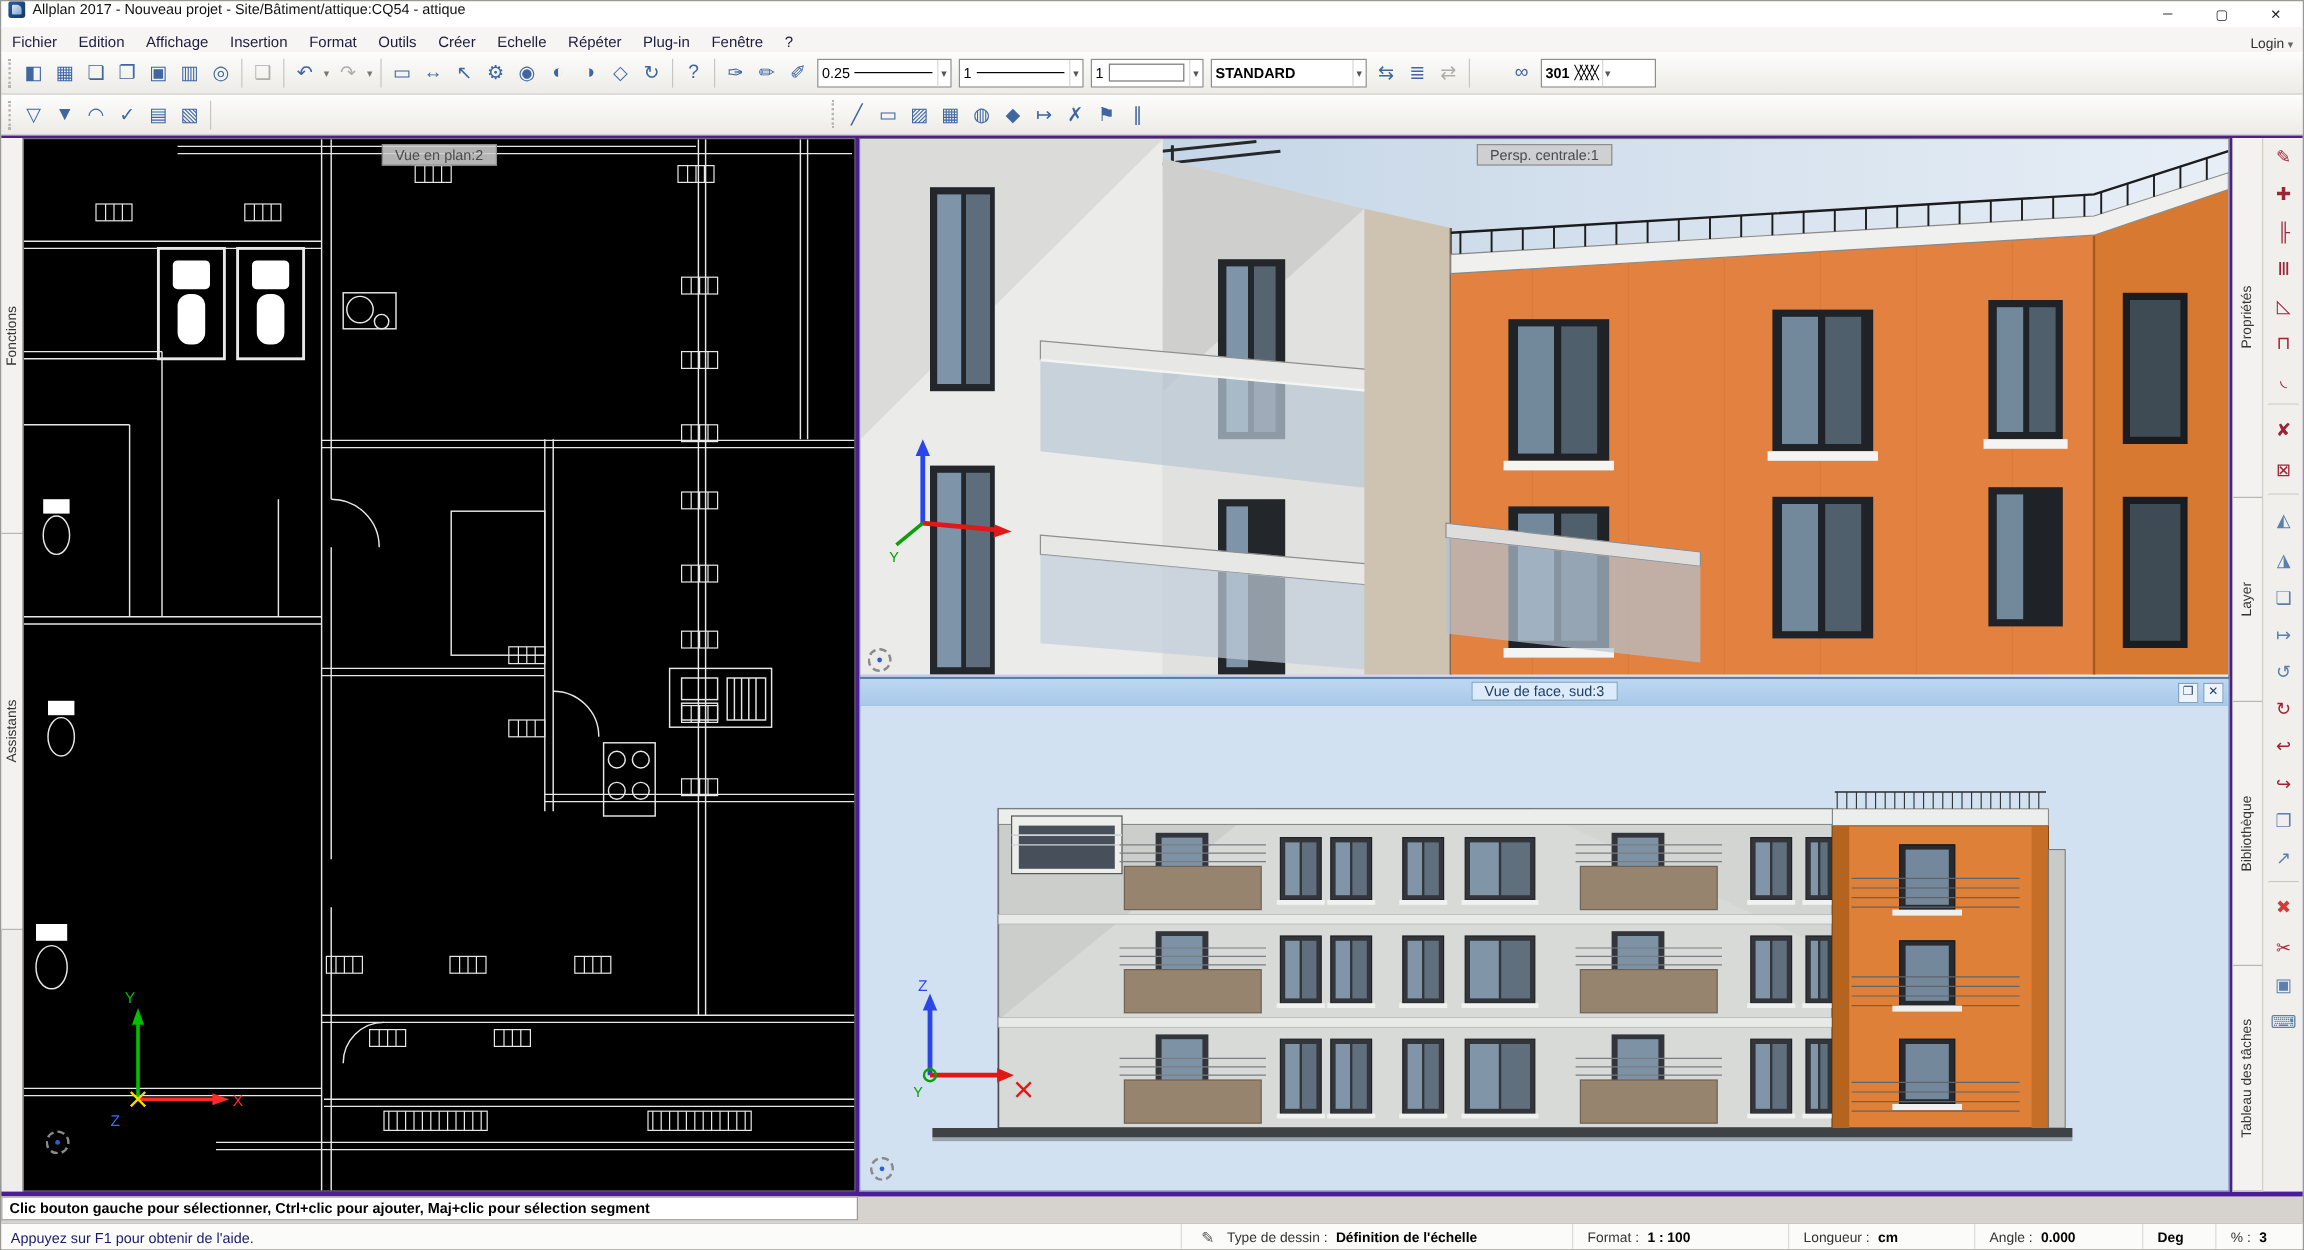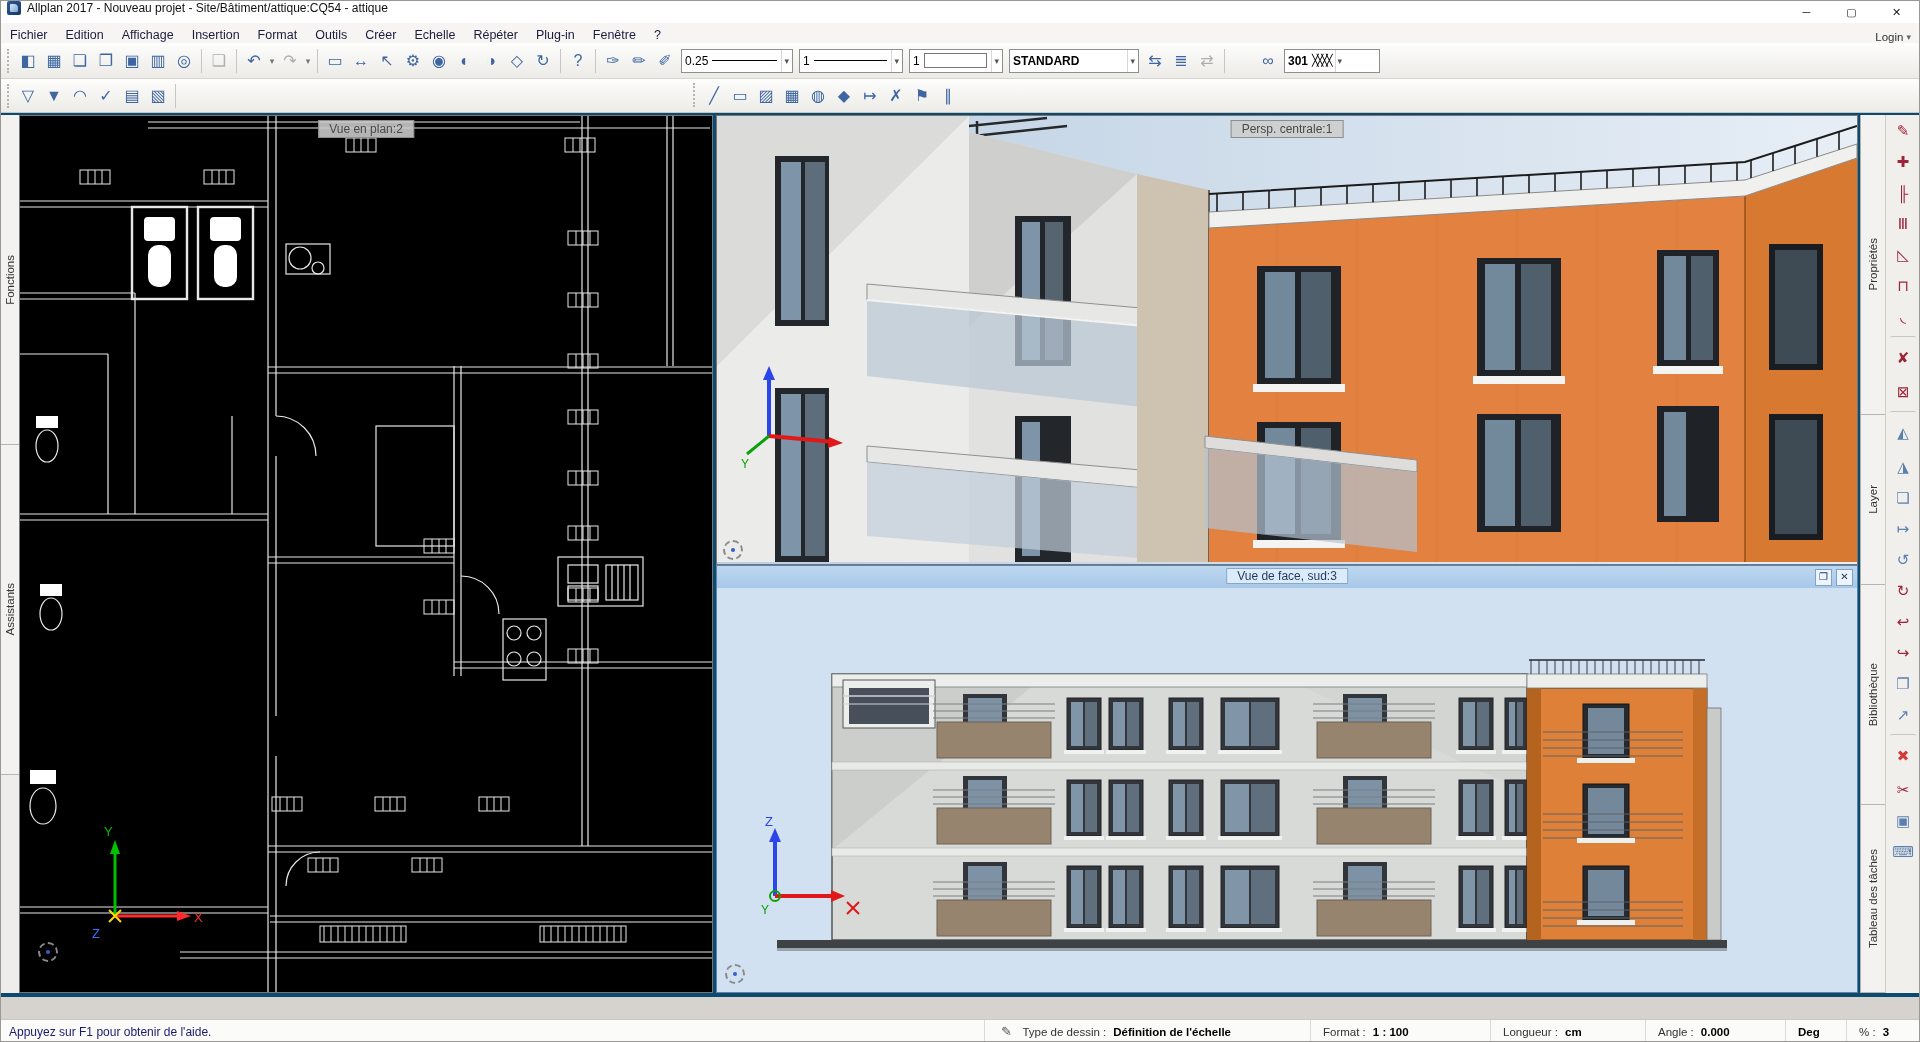--- a/index.html
+++ b/index.html
@@ -39,21 +39,21 @@
   .sep{width:1px;height:24px;background:#c9c6c1;margin:0 4px;flex:0 0 auaturo;}
   .dd{display:flex;align-items:center;height:22px;background:#fff;border:1px solid #8f8f8f;
       margin:0 3px;padding:0 3px;font-size:12px;color:#000;gap:4px;}
   .dd .chev{color:#555;font-size:9px;padding-left:2px;border-left:1px solid #d8d8d8;height:100%;
             display:flex;align-items:center;}
   .line-sample{flex:1;height:0;border-top:1.6px solid #000;min-width:30px;}
   .line-sample.thin{border-top-width:1px;}
   .color-sample{flex:1;height:13px;background:#fff;border:1px solid #777;min-width:34px;}
   .hatch-sample{font-size:11px;letter-spacing:-2px;color:#000;}
   
-  #workspace{position:absolute;left:0;top:112px;width:100%;height:884px;background:#0c4a6e;}
+  #workspace{position:absolute;left:0;top:112px;width:100%;height:884px;background:#4c1d95;}
   .vtabstrip{position:absolute;top:2px;height:878px;background:#eeedeb;}
   #left-strip{left:0;width:18px;border-right:1px solid #b3b0aa;}
   #right-strip{left:1859px;width:24px;border-left:1px solid #b3b0aa;}
   .vtab{width:100%;box-sizing:border-box;border-bottom:1px solid #b9b6b0;display:flex;
         align-items:center;justify-content:center;background:#f3f2f0;}
   .vtab span{writing-mode:vertical-rl;transform:rotate(180deg);font-size:11.5px;color:#333;
              white-space:nowrap;}
   #right-icons{position:absolute;left:1884px;top:2px;width:35px;height:878px;background:#f0efec;
                border-left:1px solid #cfccc6;display:flex;flex-direction:column;align-items:center;
                padding-top:4px;box-sizing:border-box;gap:7px;}
@@ -840,20 +840,23 @@
         <span class="icon red">↪</span>
         <span class="icon blue">❐</span>
         <span class="icon blue">↗</span>
         <span class="icon bigred after-sep">✖</span>
         <span class="icon red">✂</span>
         <span class="icon blue">▣</span>
         <span class="icon blue">⌨</span>
       </div>
   </div>
 
+  <div id="status-msg">
+    <span>Clic bouton gauche pour sélectionner, Ctrl+clic pour ajouter, Maj+clic pour sélection segment</span>
+  </div>
 
   <div id="statusbar">
     <span id="status-help">Appuyez sur F1 pour obtenir de l'aide.</span>
     <span class="scell">
       <span class="icon">✎</span>
       <span>Type de dessin :</span>
       <b>Définition de l'échelle</b>
       <span style="width:60px"></span>
     </span>
     <span class="scell" style="width:155px">

